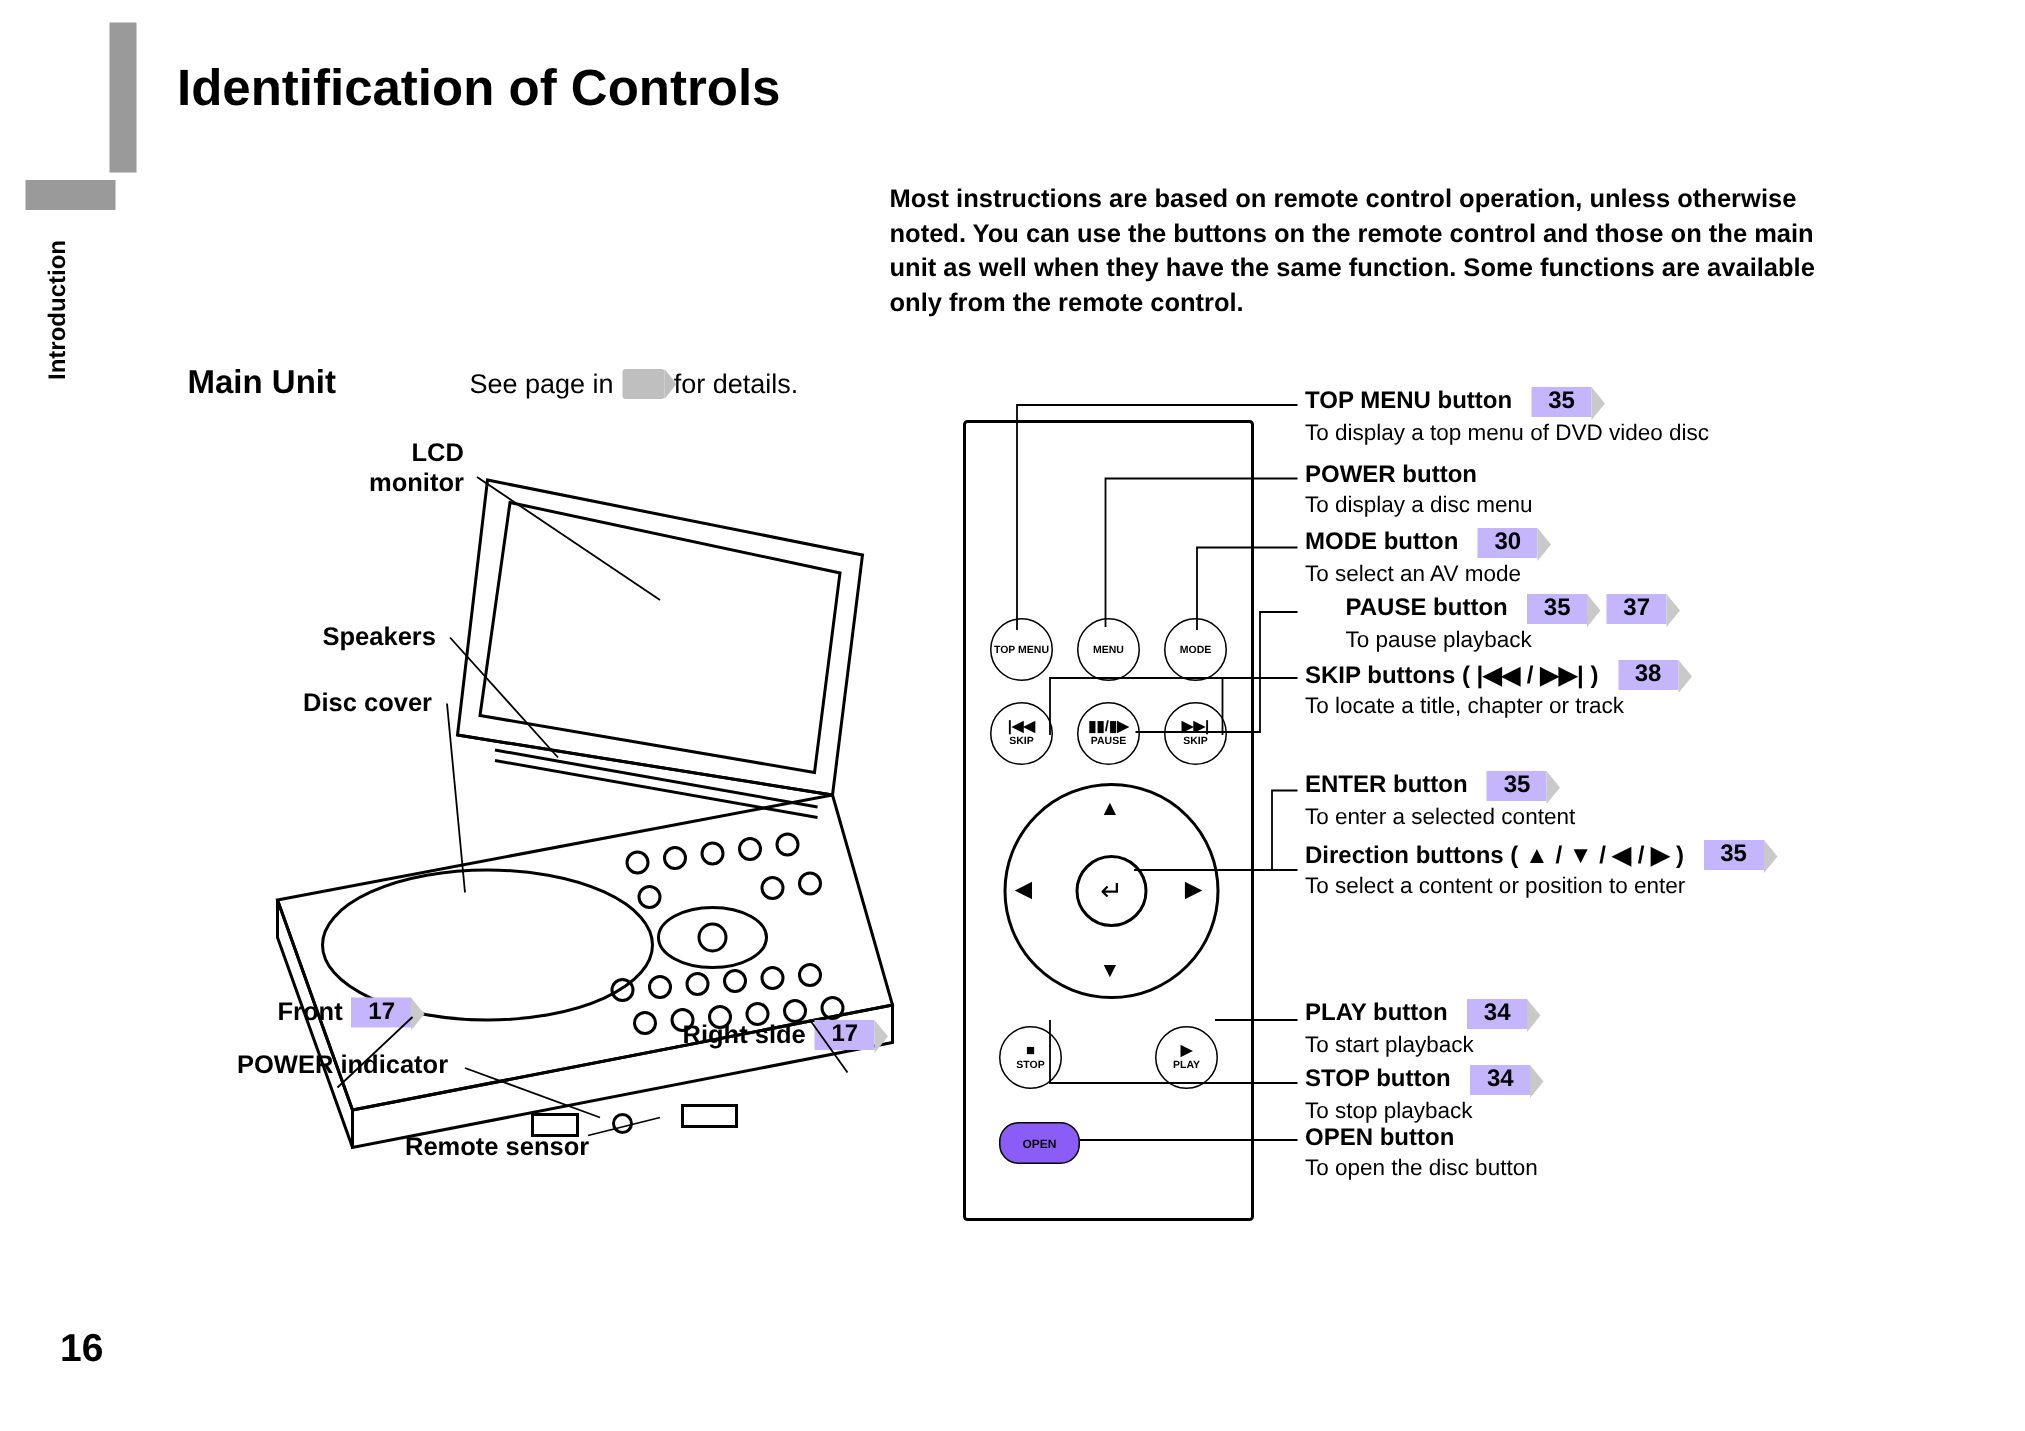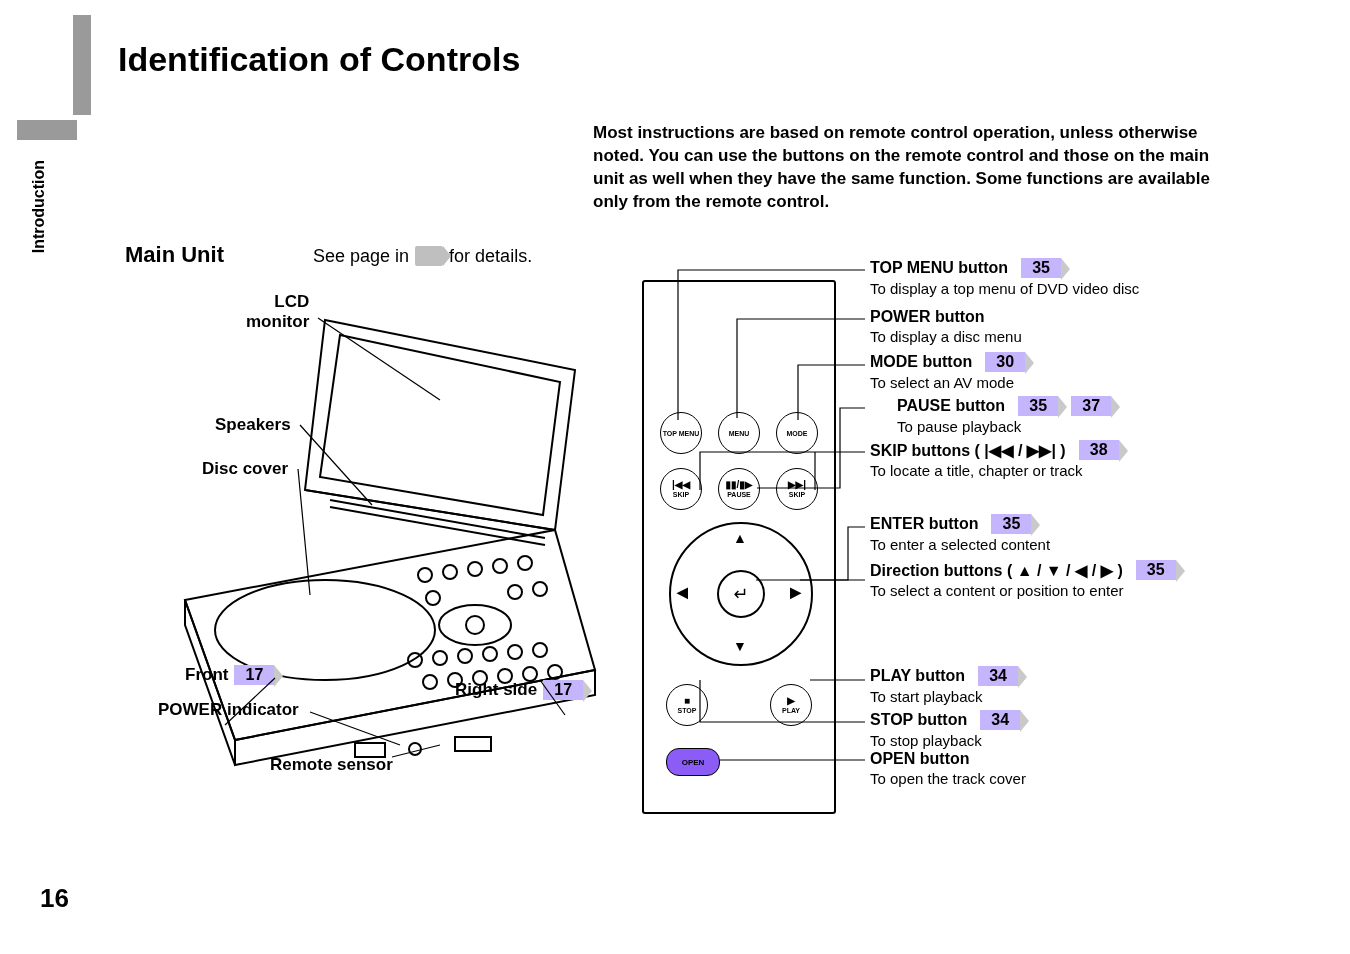--- a/index.html
+++ b/index.html
@@ -459,18 +459,18 @@
         <div class="desc-title">
           <span>STOP button</span>
           <span class="page-chip">34</span>
         </div>
         <div class="desc-sub">To stop playback</div>
       </div>
       <div class="desc-item" style="top: 492px;">
         <div class="desc-title">
           <span>OPEN button</span>
         </div>
-        <div class="desc-sub">To open the track cover</div>
+        <div class="desc-sub">To open the disc button</div>
       </div>
     </div>
 
   <div class="page-num">16</div>
 </div>
 
 </body></html>

